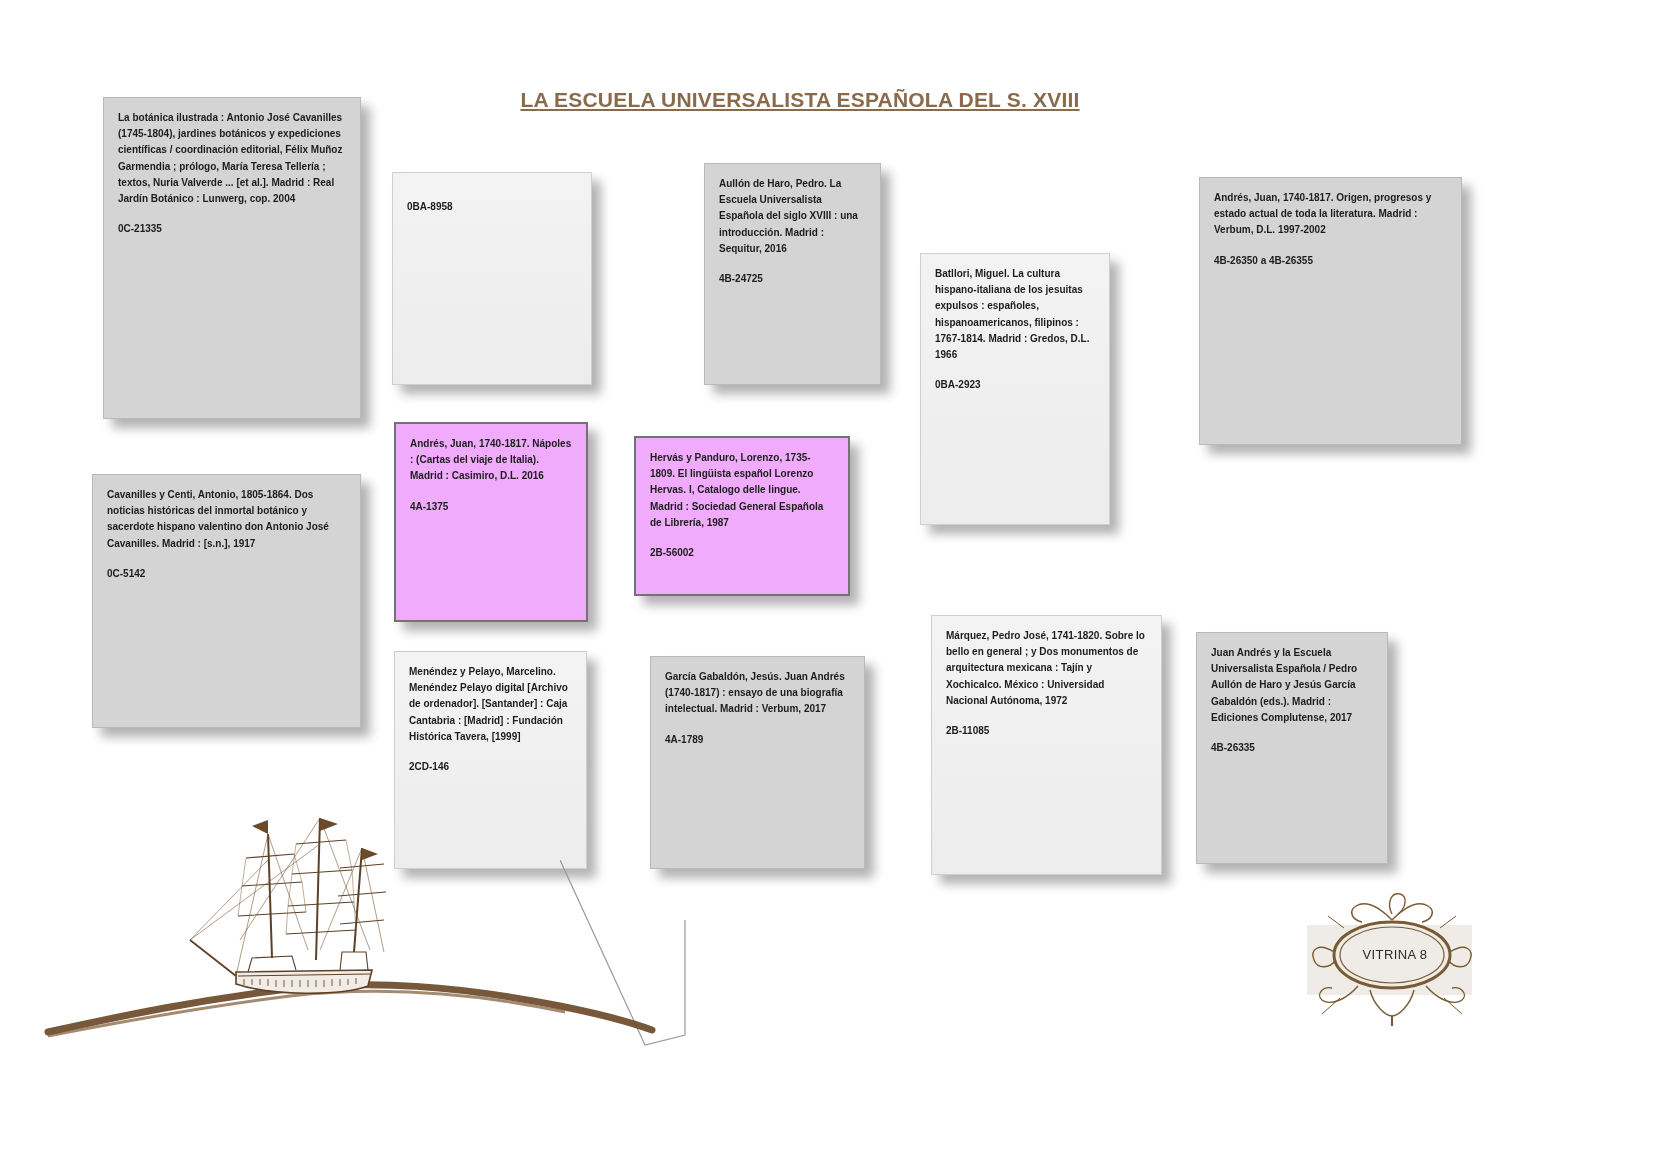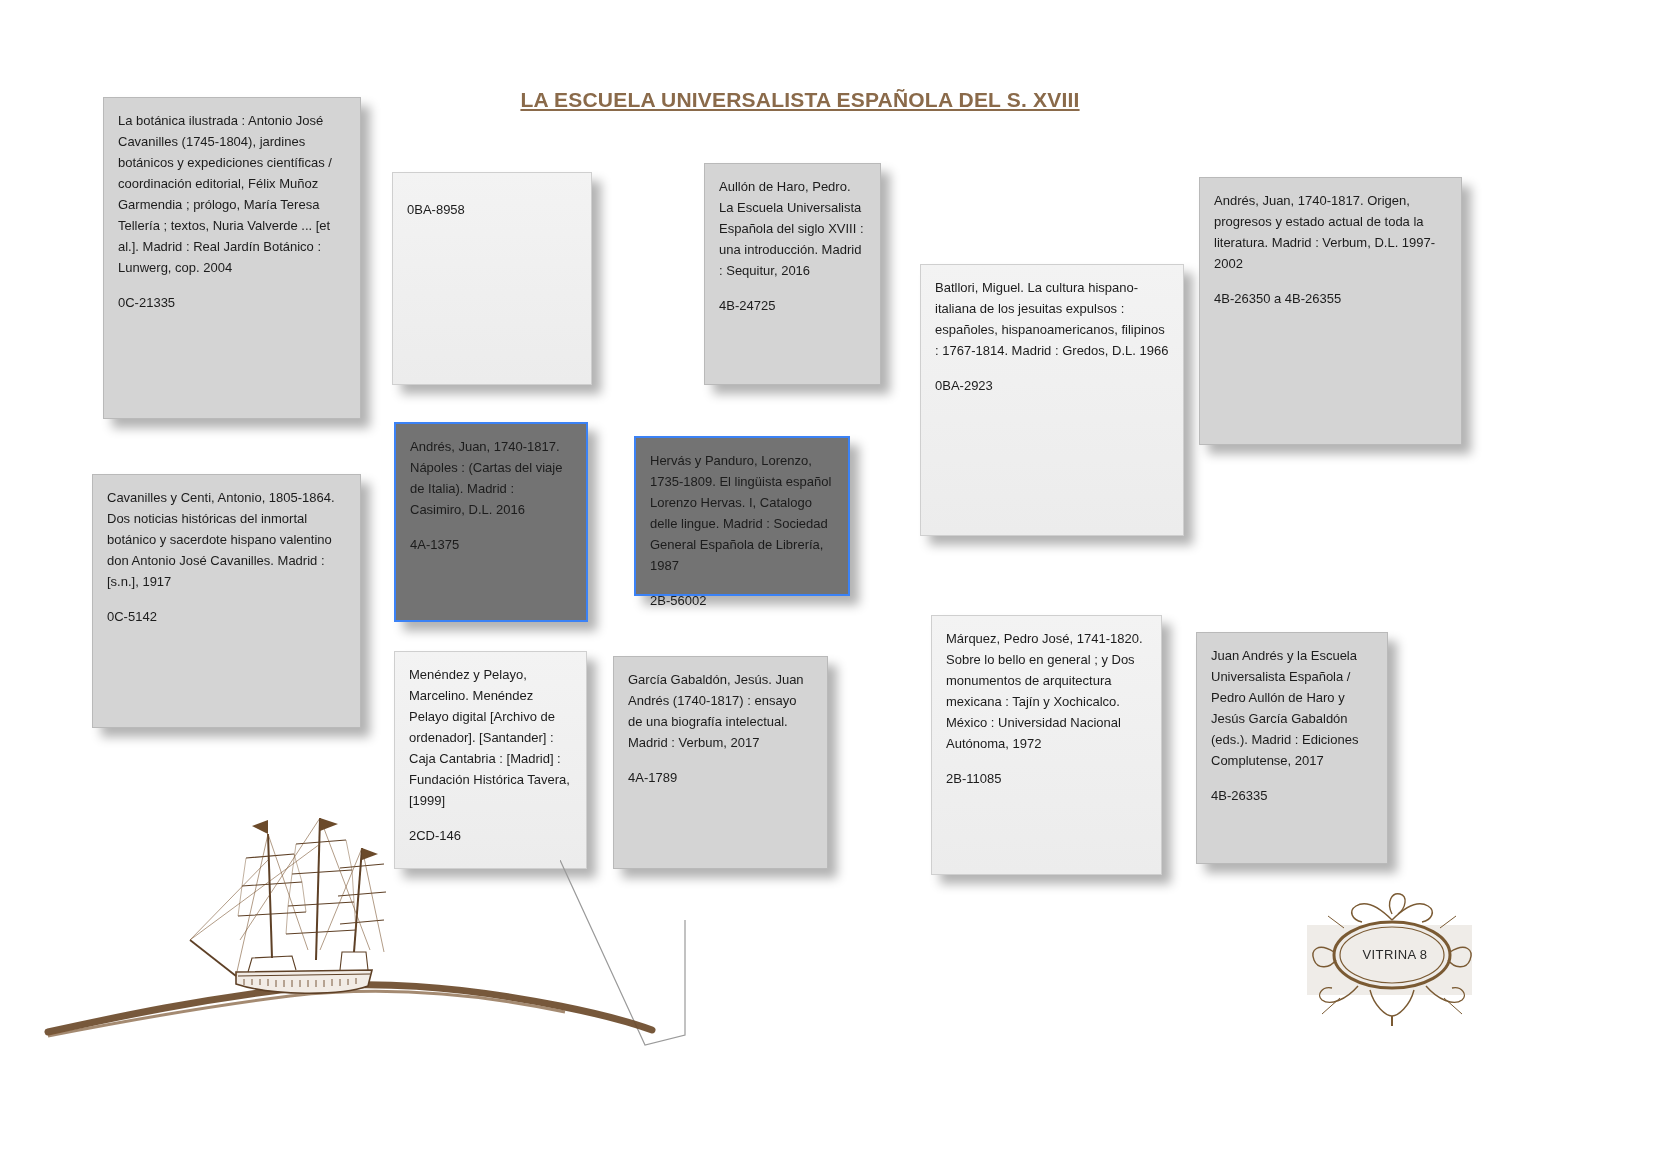--- a/index.html
+++ b/index.html
@@ -29,51 +29,52 @@
     text-decoration: underline;
   }
 
   .card {
     position: absolute;
     box-sizing: border-box;
     background: #d4d4d4;
     border: 1px solid #b9b9b9;
     box-shadow: 9px 9px 10px rgba(0,0,0,0.30);
     padding: 12px 14px 12px 14px;
-    font-size: 13px;
+    font-size: 10px;
     line-height: 1.62;
     color: #1c1c1c;
+    font-weight: bold;
   }
   .card.light {
     background: linear-gradient(to bottom, #f3f3f3 0%, #ececec 100%);
     border: 1px solid #cfcfcf;
   }
   .card.framed {
-    background: #737373;
-    border: 2px solid #3b82f6;
+    background: #f0abfc;
+    border: 2px solid #737373;
   }
   .card .sig {
     margin-top: 14px;
     display: block;
   }
   .card p {
     margin: 0;
   }
 
   
   #card-botanica   { left: 103px;  top: 97px;  width: 258px; height: 322px; }
   #card-clavijero  { left: 392px;  top: 172px; width: 200px; height: 213px; }
   #card-aullon     { left: 656px;  top: 163px; width: 177px; height: 222px; margin-left: 48px; }
-  #card-batllori   { left: 920px;  top: 264px; width: 264px; height: 272px; }
+  #card-batllori   { left: 920px;  top: 253px; width: 190px; height: 272px; }
   #card-andres-ori { left: 1199px; top: 177px; width: 263px; height: 268px; }
   #card-cavanilles { left: 92px;   top: 474px; width: 269px; height: 254px; }
   #card-napoles    { left: 394px;  top: 422px; width: 194px; height: 200px; }
   #card-hervas     { left: 634px;  top: 436px; width: 216px; height: 160px; }
   #card-menendez   { left: 394px;  top: 651px; width: 193px; height: 218px; }
-  #card-garcia     { left: 613px;  top: 656px; width: 215px; height: 213px; }
+  #card-garcia     { left: 650px;  top: 656px; width: 215px; height: 213px; }
   #card-marquez    { left: 917px;  top: 615px; width: 231px; height: 260px; margin-left: 14px; }
   #card-juanandres { left: 1196px; top: 632px; width: 192px; height: 232px; }
 
   
   #connector {
     position: absolute;
     left: 560px;
     top: 860px;
     width: 130px;
     height: 200px;

